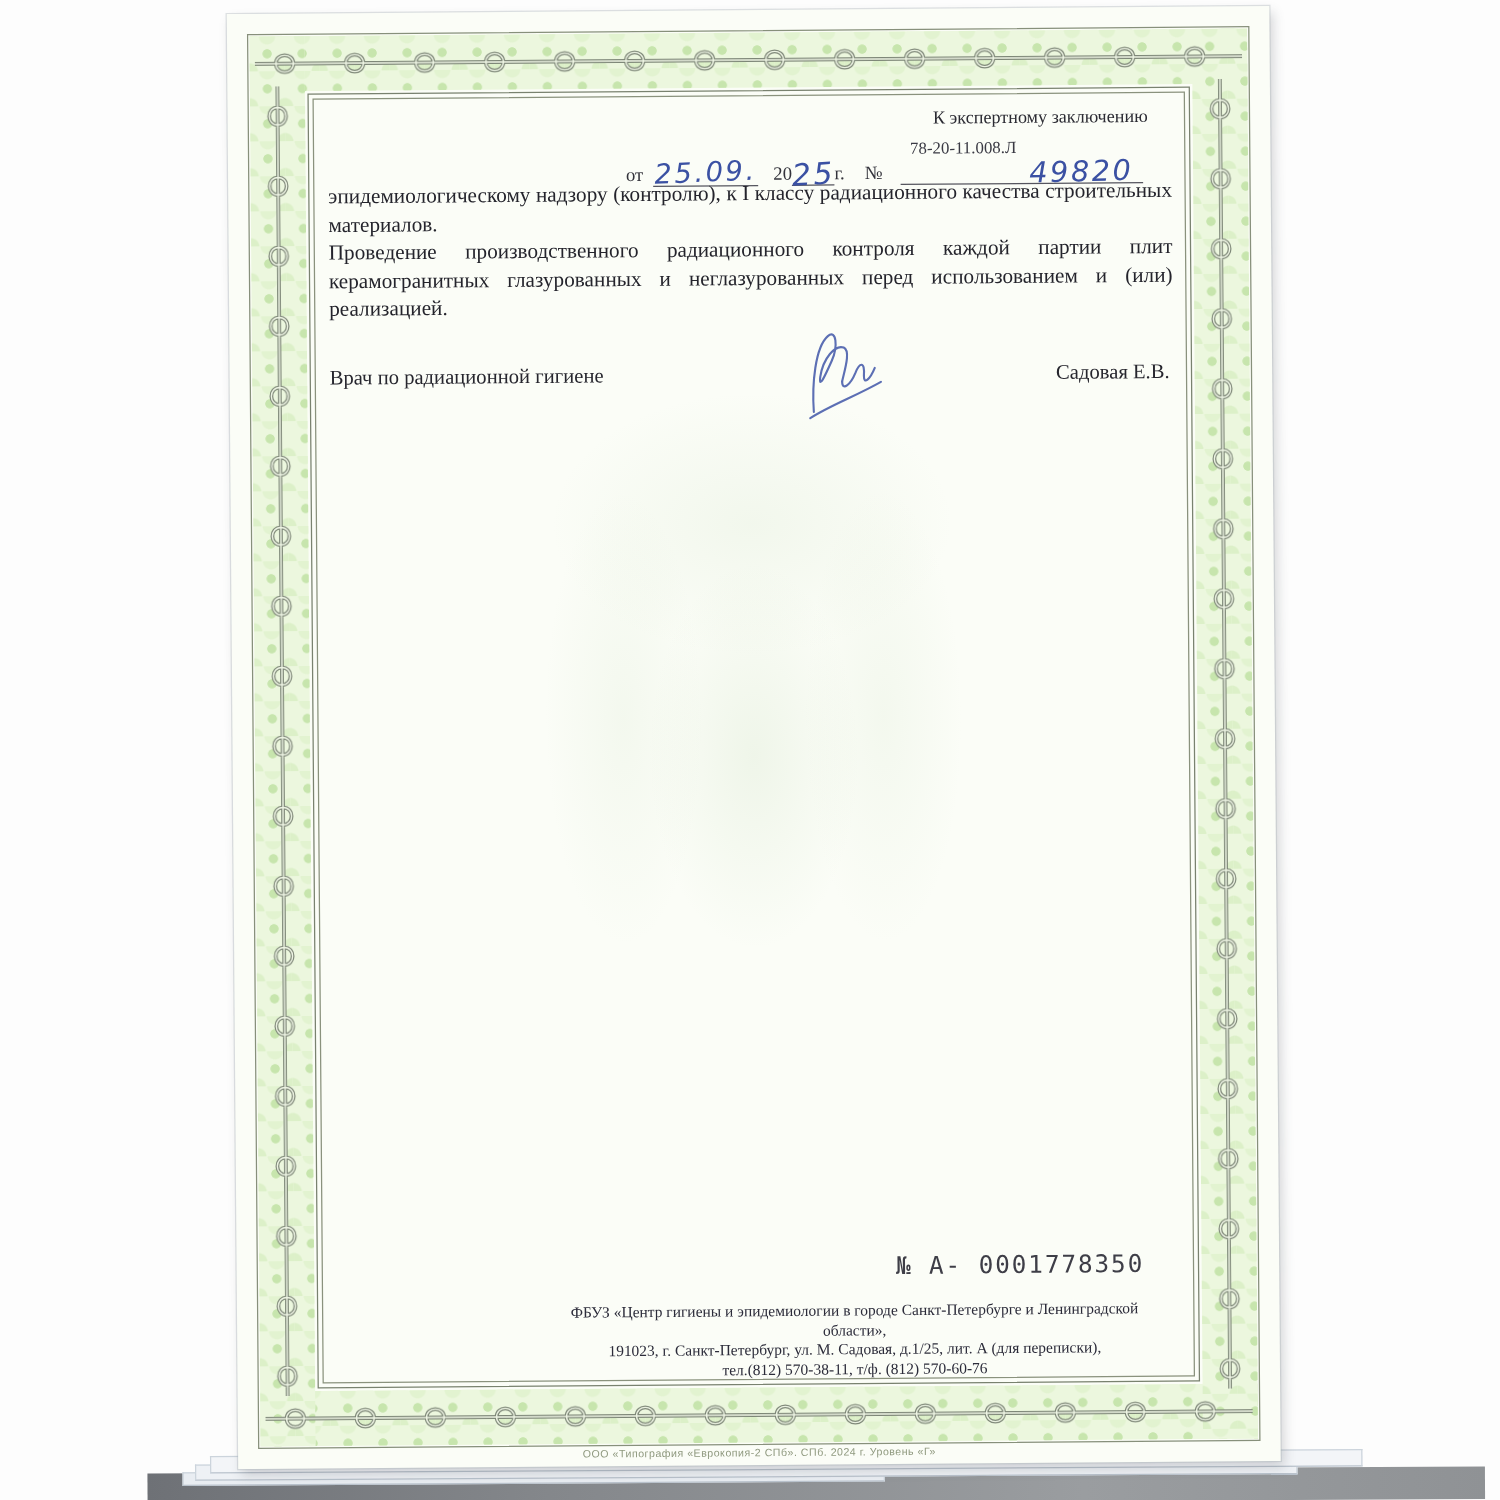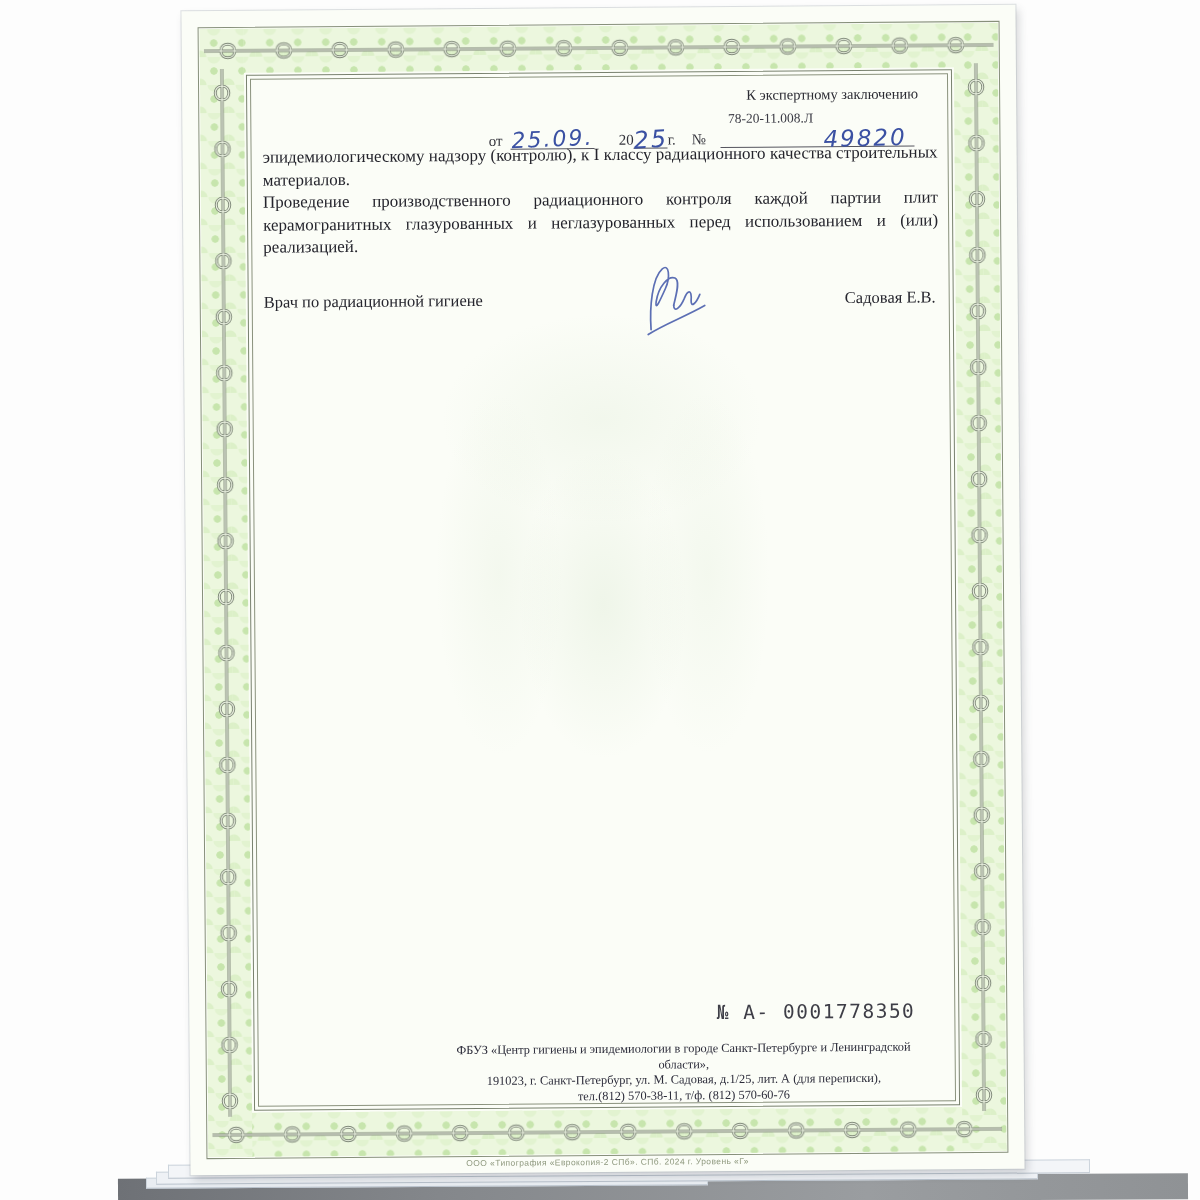--- a/index.html
+++ b/index.html
@@ -67,21 +67,21 @@
   }
   .hw{
     font-family:"DejaVu Sans",sans-serif;font-style:italic;color:#3b51a3;
     font-weight:500;letter-spacing:2px;
   }
   .u{border-bottom:1px solid #55555e;display:inline-flex;align-items:flex-end;justify-content:center;}
   .u-date{width:84px;margin:0 8px;}
   .u-date .hw{font-size:22px;line-height:18px;transform:rotate(-2deg);}
   .u-year{width:34px;}
   .u-year .hw{font-size:24px;line-height:16px;transform:rotate(-3deg);}
-  .year-prefix{margin-left:16px;}
+  .year-prefix{margin-left:4px;}
   .num-label{margin:0 10px 0 16px;}
   .u-num{margin-left:4px;padding:0 8px;}
   .num-printed{font-size:13.5px;color:#3a3a44;padding-bottom:20px;text-align:right;}
   .u-num .hw{font-size:23px;line-height:16px;margin-left:10px;transform:rotate(-1deg);}
   .body-text{
     position:absolute;top:58px;left:2px;right:1px;
     font-size:17px;line-height:22.5px;text-align:justify;color:#24242c;
   }
   .body-text p{margin:0;}
   .sig-row{position:absolute;top:204px;left:2px;right:2px;font-size:16.5px;color:#26262e;}

